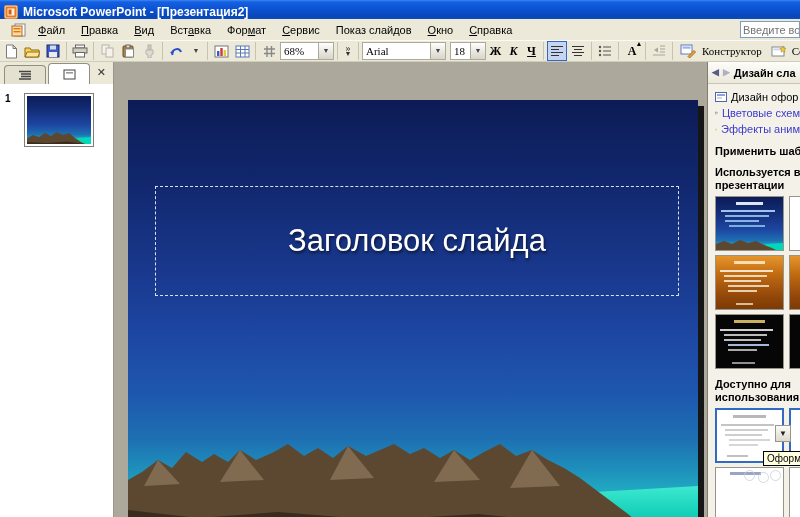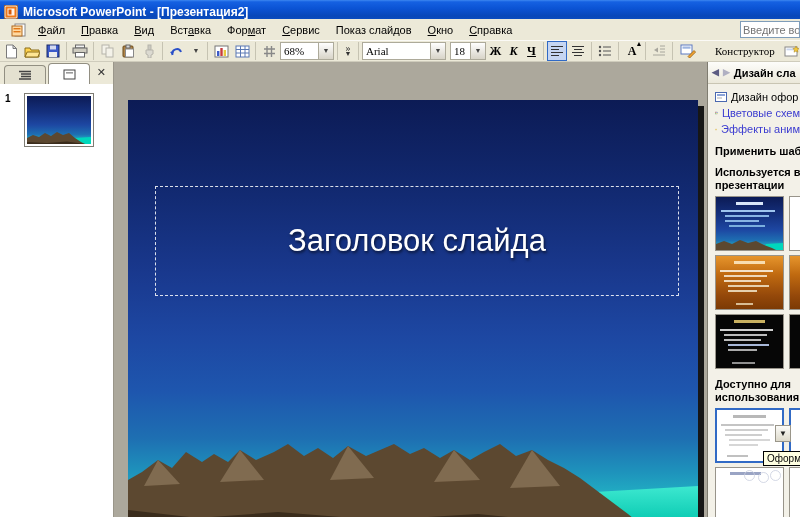--- a/index.html
+++ b/index.html
@@ -38,21 +38,21 @@
   .combo .cv { padding:0 3px; flex:1; overflow:hidden; white-space:nowrap; }
   .combo .cd { width:15px; height:16px; background:linear-gradient(#fefefe,#d8d4c8); border-left:1px solid #adaa9a;
     display:flex; align-items:center; justify-content:center; font-size:7px; color:#444; }
   .dropcaret { font-size:7px; color:#444; margin-left:1px; }
   .btxt { font-weight:bold; font-size:12px; }
   .ittxt { font-style:italic; font-weight:bold; font-size:12px; }
   .untxt { text-decoration:underline; font-weight:bold; font-size:12px; }
   .chev { display:flex; flex-direction:column; align-items:center; line-height:7px; font-size:10px; color:#333;
     width:14px; flex:none; }
   .chev .c2 { font-size:7px; }
-  .wordbtn { display:flex; align-items:center; gap:19px; padding:0 4px; height:20px; flex:none; white-space:nowrap; }
+  .wordbtn { display:flex; align-items:center; gap:6px; padding:0 4px; height:20px; flex:none; white-space:nowrap; }
   .alines { display:flex; flex-direction:column; gap:2px; }
   .alines i { display:block; height:1px; background:#333; }
 
   
   .main { display:flex; height:455px; }
 
   
   .slidespane { width:114px; flex:none; background:#fff; border-right:1px solid #9a968a; display:flex; flex-direction:column; }
   .tabstrip { height:23px; flex:none; background:var(--chrome_beige,#ece9d8); display:flex; align-items:flex-end;
     padding-left:4px; position:relative; border-bottom:1px solid #fff; }

